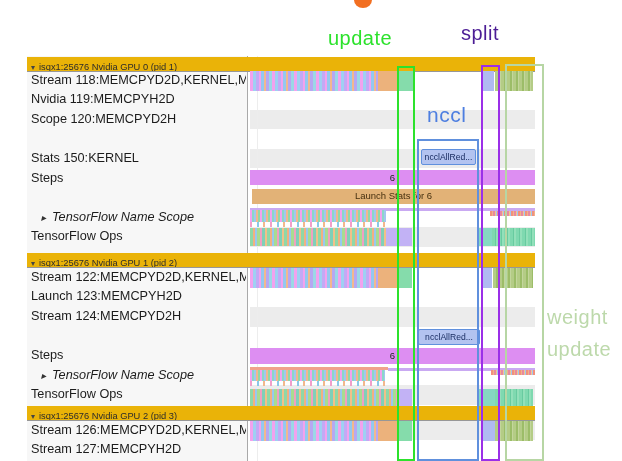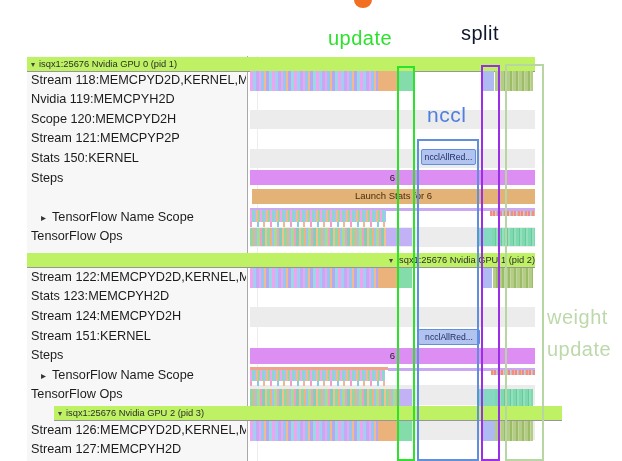--- a/index.html
+++ b/index.html
@@ -3,26 +3,26 @@
 <meta charset="utf-8">
 <style>
   html,body{margin:0;padding:0;background:#fff;}
   #stage{position:relative;width:622px;height:461px;background:#ffffff;overflow:hidden;
          font-family:"Liberation Sans", sans-serif; -webkit-font-smoothing:antialiased;}
 
   
   #label-col{position:absolute;left:27px;top:56px;width:220px;height:405px;background:#f7f7f7;}
   .row-label{position:absolute;left:31px;width:215px;height:19.6px;line-height:19.6px;
              font-size:12.7px;color:#1c1c1c;white-space:nowrap;overflow:hidden;}
-  .proc-header{position:absolute;left:27px;width:508px;height:14px;background:#bef264;
-               border-bottom:1px solid #979797;font-size:9.3px;color:#2b2b2b;line-height:14px;
+  .proc-header{position:absolute;left:27px;width:508px;height:14px;background:#eab308;
+               border-bottom:1px solid #979797;font-size:9.3px;color:#2b2b2b;line-height:20px;
                white-space:nowrap;overflow:hidden;}
   .proc-header .tri{display:inline-block;margin-left:4px;margin-right:4px;font-size:8px;color:#444;}
   .expand-tri{display:inline-block;margin-right:6px;font-size:10px;color:#333;}
-  .indent{padding-left:10px;}
+  .indent{padding-left:10px;font-style:italic;}
 
   
   .stripe{position:absolute;left:250px;width:285px;background:#ececec;}
   #divider{position:absolute;left:247px;top:56px;width:1px;height:405px;background:#a9a9a9;}
   #gridline{position:absolute;left:257px;top:56px;width:1px;height:405px;background:#ededed;}
 
   .bar{position:absolute;box-sizing:border-box;}
   .multi-stripes{background:repeating-linear-gradient(90deg,
       #f2a2ee 0 3px,#9fd0f2 3px 6px,#c2aaf5 6px 9px,#f2a2ee 9px 11px,
       #93c8f0 11px 14px,#f2b88e 14px 16px,#b6a8f2 16px 19px,#9bd8e6 19px 22px);}
@@ -54,21 +54,21 @@
   .thin-line-salmon{background:#f0a28c;}
 
   
   .anno-box{position:absolute;box-sizing:border-box;background:transparent;}
   #box-concat{border:2.5px solid #2ce22c;}
   #box-nccl{border:2px solid #6090dd;}
   #box-split{border:2.5px solid #9b2fe8;}
   #box-weight{border:2.5px solid #b7d6a4;}
   .anno-label{position:absolute;font-size:20px;letter-spacing:0.5px;white-space:nowrap;}
   #lbl-concat{color:#2ce22c;}
-  #lbl-split{color:#0f172a;}
+  #lbl-split{color:#4c1d95;}
   #lbl-nccl{color:#4d7ee0;font-size:21px;}
   .lbl-weight{color:#bdd9ab;}
   #orange-dot{position:absolute;left:354px;top:-8px;width:18px;height:16px;
               border-radius:50%;background:#f26f21;}
 </style>
 </head>
 <body>
 
 <div id="stage">
 
@@ -83,21 +83,20 @@
 
   <div id="gridline"></div>
   <div id="divider"></div>
 
   <div class="proc-header" style="top:56.5px;">
     <span class="tri">▾</span><span>isqx1:25676 Nvidia GPU 0 (pid 1)</span>
   </div>
   <div class="row-label" style="top:70.5px;">Stream 118:MEMCPYD2D,KERNEL,ME</div>
   <div class="row-label" style="top:90.1px;">Nvidia 119:MEMCPYH2D</div>
   <div class="row-label" style="top:109.7px;">Scope 120:MEMCPYD2H</div>
-  <div class="row-label" style="top:129.3px;">Stream 121:MEMCPYP2P</div>
   <div class="row-label" style="top:148.9px;">Stats 150:KERNEL</div>
   <div class="row-label" style="top:168.5px;">Steps</div>
   <div class="row-label indent" style="top:207.7px;"><span class="expand-tri">▸</span><span>TensorFlow Name Scope</span></div>
   <div class="row-label" style="top:227.3px;">TensorFlow Ops</div>
 
   <div class="bar multi-stripes" style="left:250px;top:71px;width:128px;height:19.5px;"></div>
   <div class="bar orange-block" style="left:378px;top:71px;width:19px;height:19.5px;"></div>
   <div class="bar teal-block" style="left:397px;top:71px;width:17px;height:19.5px;"></div>
   <div class="bar blue-block" style="left:481px;top:71px;width:13px;height:19.5px;"></div>
   <div class="bar olive-stripes" style="left:495px;top:71px;width:38px;height:19.5px;"></div>
@@ -110,27 +109,26 @@
   <div class="bar thin-line-lav" style="left:250px;top:207.5px;width:285px;height:3.2px;"></div>
   <div class="bar ns-stripes" style="left:250px;top:210px;width:136px;height:12px;"></div>
   <div class="bar ns-ticks" style="left:250px;top:222px;width:136px;height:5px;"></div>
   <div class="bar ns-cluster" style="left:490px;top:211px;width:45px;height:5px;"></div>
 
   <div class="bar ops-stripes" style="left:250px;top:228px;width:136px;height:18.4px;"></div>
   <div class="bar lav-block" style="left:386px;top:228px;width:26px;height:18.4px;"></div>
   <div class="bar tealgreen-block" style="left:477px;top:228px;width:15px;height:18.4px;"></div>
   <div class="bar teal-stripes" style="left:492px;top:228px;width:43px;height:18.4px;"></div>
 
-  <div class="proc-header" style="top:252.8px;text-align:right;">
+  <div class="proc-header" style="top:252.8px;">
     <span class="tri">▾</span><span>isqx1:25676 Nvidia GPU 1 (pid 2)</span>
   </div>
   <div class="row-label" style="top:267.8px;">Stream 122:MEMCPYD2D,KERNEL,MI</div>
-  <div class="row-label" style="top:287.4px;">Stats 123:MEMCPYH2D</div>
+  <div class="row-label" style="top:287.4px;">Launch 123:MEMCPYH2D</div>
   <div class="row-label" style="top:307.0px;">Stream 124:MEMCPYD2H</div>
-  <div class="row-label" style="top:326.6px;">Stream 151:KERNEL</div>
   <div class="row-label" style="top:346.2px;">Steps</div>
   <div class="row-label indent" style="top:365.8px;"><span class="expand-tri">▸</span><span>TensorFlow Name Scope</span></div>
   <div class="row-label" style="top:385.4px;">TensorFlow Ops</div>
 
   <div class="bar multi-stripes" style="left:250px;top:268.3px;width:128px;height:19.5px;"></div>
   <div class="bar orange-block" style="left:378px;top:268.3px;width:19px;height:19.5px;"></div>
   <div class="bar teal-block" style="left:397px;top:268.3px;width:15px;height:19.5px;"></div>
   <div class="bar blue-block" style="left:483px;top:268.3px;width:9px;height:19.5px;"></div>
   <div class="bar olive-stripes" style="left:493px;top:268.3px;width:40px;height:19.5px;"></div>
 
@@ -142,21 +140,21 @@
   <div class="bar thin-line-lav" style="left:388px;top:367.5px;width:147px;height:3px;"></div>
   <div class="bar ns-stripes" style="left:250px;top:369.5px;width:135px;height:11px;"></div>
   <div class="bar ns-ticks" style="left:250px;top:380.5px;width:135px;height:5px;"></div>
   <div class="bar ns-cluster" style="left:491px;top:369.5px;width:44px;height:5.5px;"></div>
 
   <div class="bar ops-stripes" style="left:250px;top:388.6px;width:148px;height:17px;"></div>
   <div class="bar lav-block" style="left:398px;top:388.6px;width:14px;height:17px;"></div>
   <div class="bar tealgreen-block" style="left:477px;top:388.6px;width:18px;height:17px;"></div>
   <div class="bar teal-stripes" style="left:495px;top:388.6px;width:38px;height:17px;"></div>
 
-  <div class="proc-header" style="top:406px;margin-left:27px;">
+  <div class="proc-header" style="top:406px;">
     <span class="tri">▾</span><span>isqx1:25676 Nvidia GPU 2 (pid 3)</span>
   </div>
   <div class="row-label" style="top:420.8px;">Stream 126:MEMCPYD2D,KERNEL,MI</div>
   <div class="row-label" style="top:440.4px;">Stream 127:MEMCPYH2D</div>
 
   <div class="bar multi-stripes" style="left:250px;top:421.3px;width:128px;height:19.5px;"></div>
   <div class="bar orange-block" style="left:378px;top:421.3px;width:19px;height:19.5px;"></div>
   <div class="bar teal-block" style="left:397px;top:421.3px;width:15px;height:19.5px;"></div>
   <div class="bar blue-block" style="left:481px;top:421.3px;width:14px;height:19.5px;"></div>
   <div class="bar olive-stripes" style="left:495px;top:421.3px;width:38px;height:19.5px;"></div>

